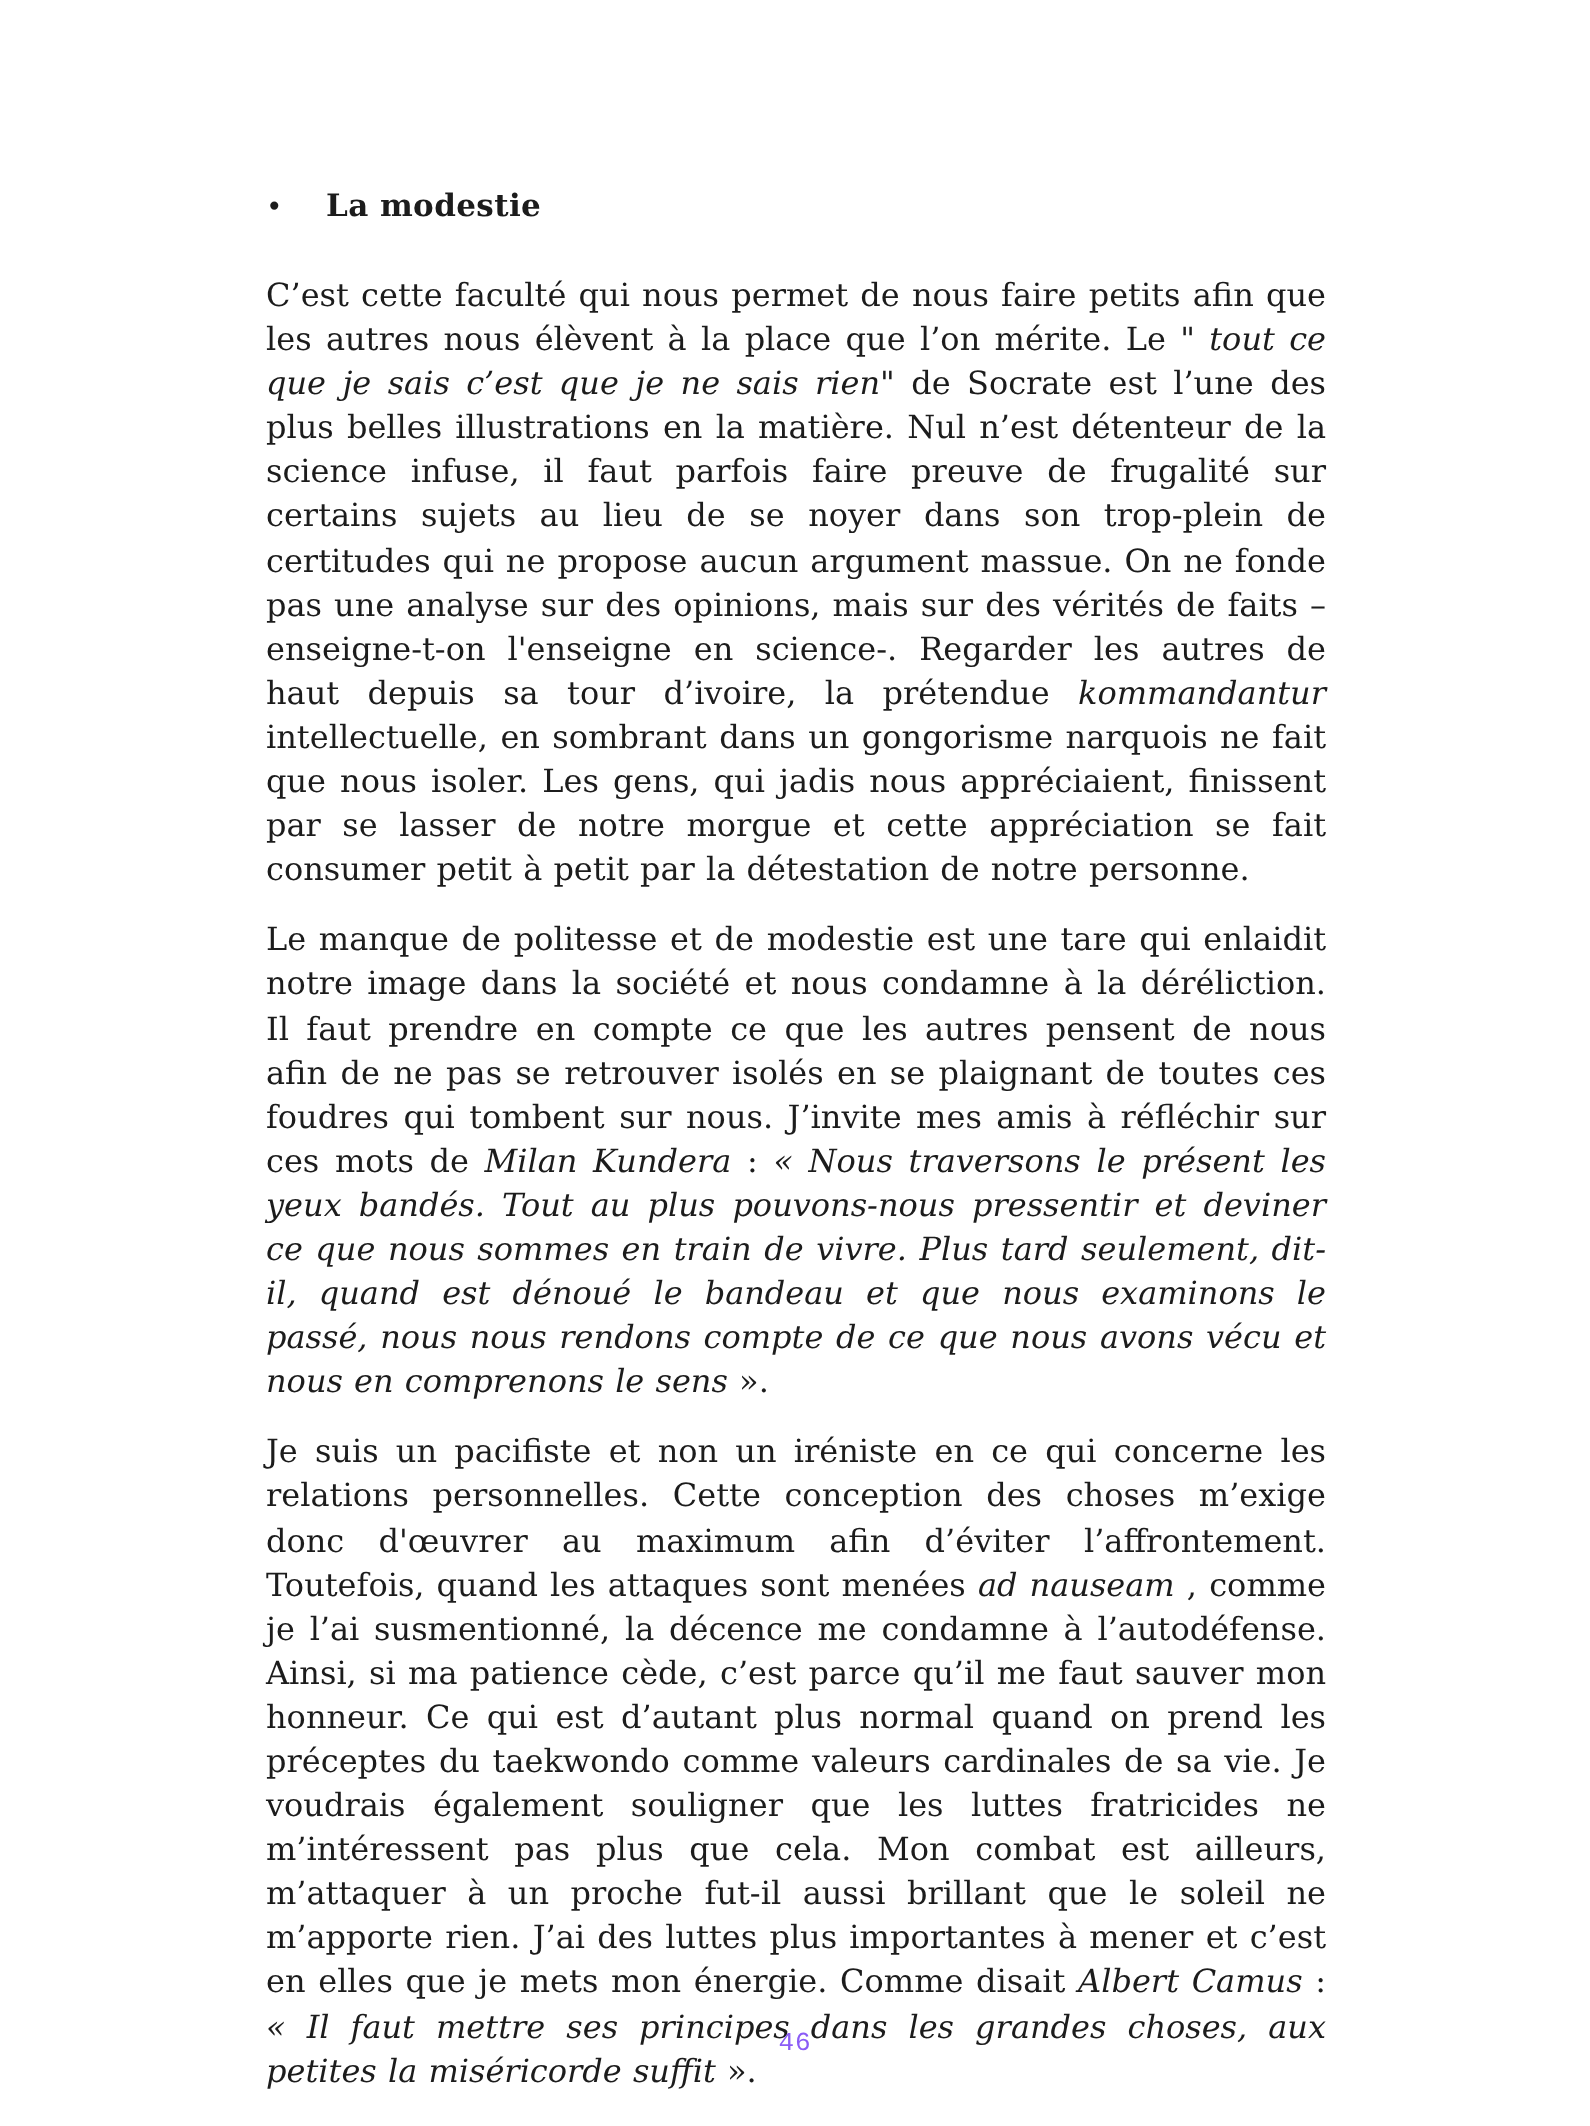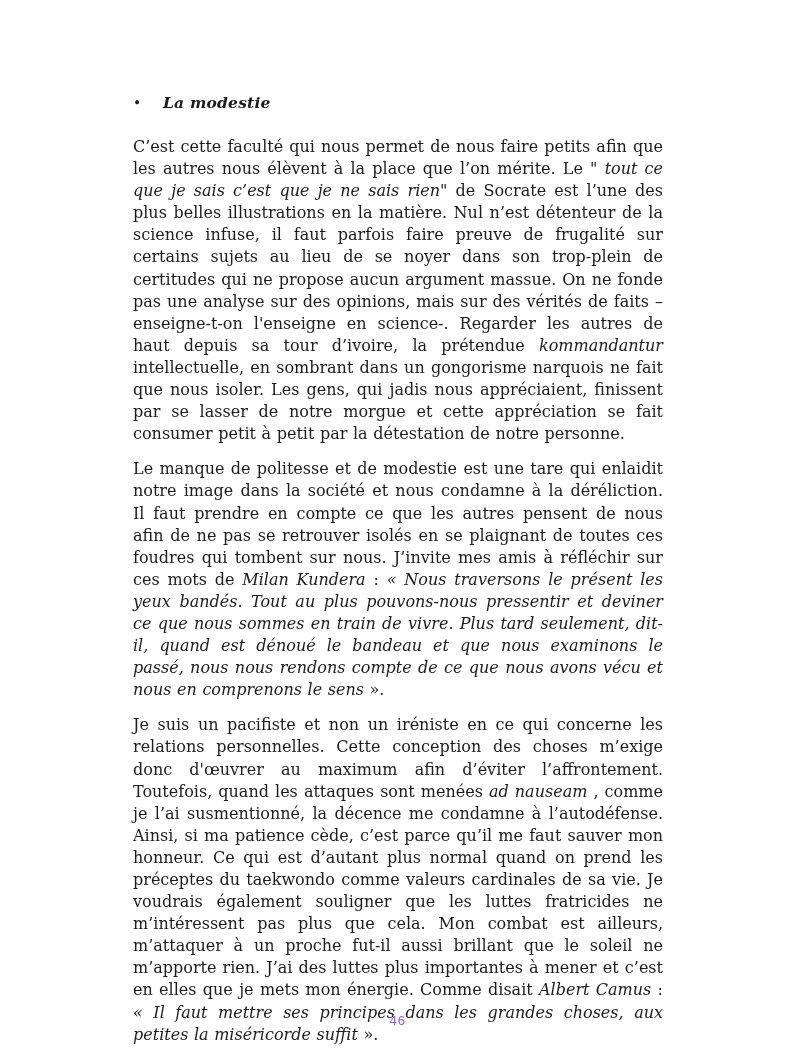--- a/index.html
+++ b/index.html
@@ -29,21 +29,20 @@
   }
   .heading .bullet {
     font-style: normal;
     font-weight: normal;
     width: 30px;
     flex: 0 0 30px;
     font-size: 14px;
   }
   .heading .heading-text {
     font-weight: bold;
-    font-style: italic;
     letter-spacing: 0.2px;
   }
   .body-text p {
     font-size: 16px;
     line-height: 22.1px;
     text-align: justify;
     margin: 0 0 13px 0;
     word-spacing: 0.5px;
   }
   .body-text p:last-child { margin-bottom: 12px; }

